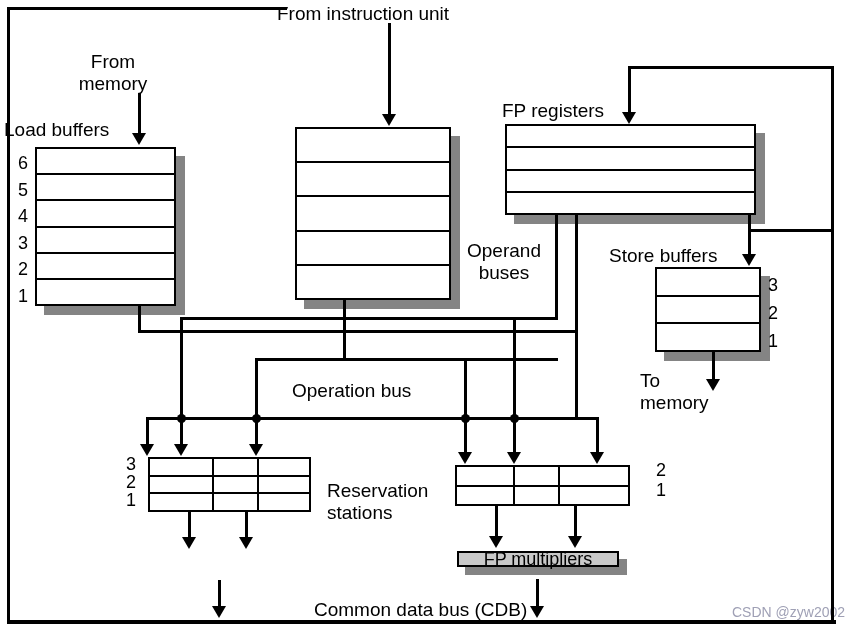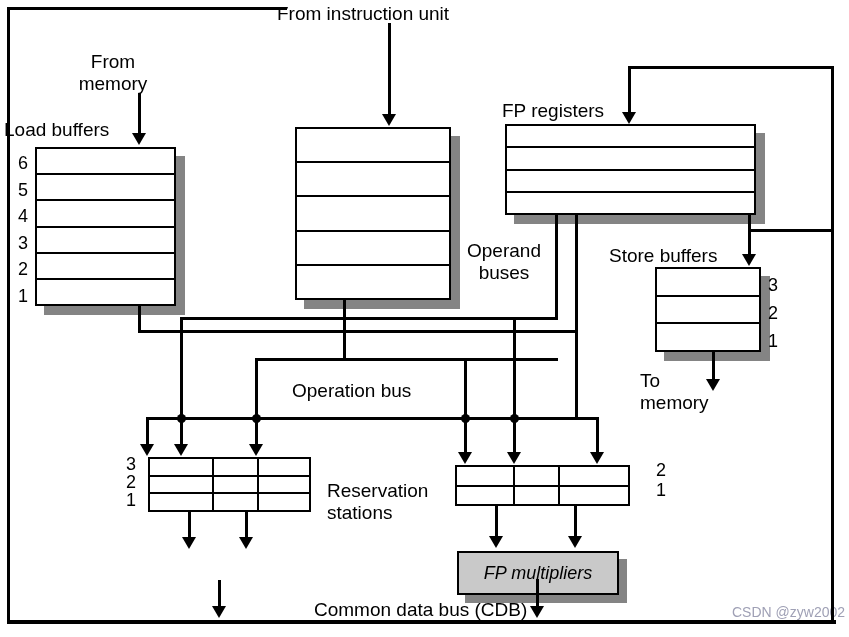--- a/index.html
+++ b/index.html
@@ -139,21 +139,21 @@
         <div class="c c1"></div>
         <div class="c c2"></div>
         <div class="c c3"></div>
       </div>
   </div>
   <div class="numcol num20" style="left:656px;top:460px;width:16px;text-align:left;">
     <div>2</div>
     <div>1</div>
   </div>
 
-  <div class="unit" style="left:457px;top:551px;width:162px;height:44px;font-style:italic;">FP multipliers</div>
+  <div class="unit" style="left:457px;top:551px;width:162px;height:16px;">FP multipliers</div>
 
   <div class="h" style="left:7px;top:7px;width:280px;"></div>
   <div class="v" style="left:7px;top:7px;height:616px;"></div>
   <div class="h" style="left:7px;top:620px;width:829px;height:4px;"></div>
   <div class="v" style="left:831px;top:66px;height:558px;"></div>
   <div class="h" style="left:629px;top:66px;width:205px;"></div>
   <div class="v" style="left:628px;top:66px;height:48px;"></div>
   <div class="ah" style="left:622px;top:112px;"></div>
   <div class="h" style="left:748px;top:229px;width:85px;"></div>
 

